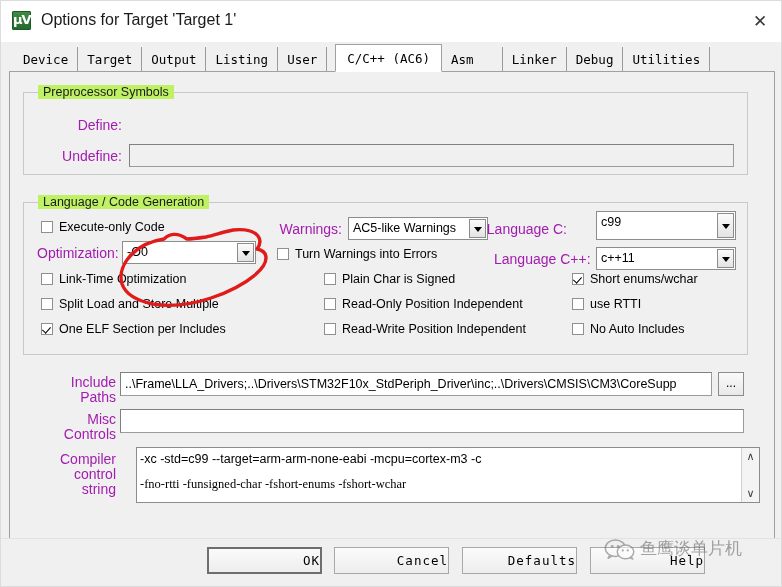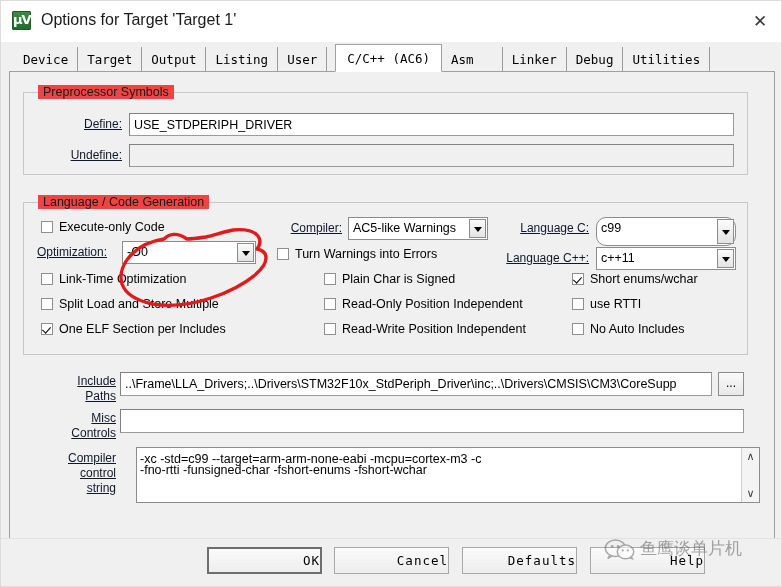--- a/index.html
+++ b/index.html
@@ -128,34 +128,33 @@
 
   
   .groupbox {
     position: absolute;
     border: 1px solid #c8c8c8;
     box-sizing: border-box;
   }
   .groupbox > .gb-title {
     position: absolute;
     top: -8px; left: 14px;
-    background: #ef4444;
+    background: #bef264;
     padding: 0 5px;
     font-size: 12.5px;
     color: #1a1a1a;
     white-space: nowrap;
   }
 
   
   .lbl {
     position: absolute;
-    font-size: 12px;
-    color: #0f172a;
-    white-space: nowrap;
-    text-decoration: underline;
+    font-size: 14px;
+    color: #a21caf;
+    white-space: nowrap;
   }
   .lbl.right { text-align: right; }
 
   .textbox {
     position: absolute;
     background: #ffffff;
     border: 1px solid #9b9b9b;
     border-top-color: #808080;
     border-left-color: #808080;
     box-sizing: border-box;
@@ -377,21 +376,20 @@
       <div class="tab">Utilities</div>
     </div>
   </div>
 
   <div id="page">
 
     <div class="groupbox" style="left:13px; top:20px; width:725px; height:83px;">
       <div class="gb-title">Preprocessor Symbols</div>
 
       <div class="lbl right" style="left:18px; top:24px; width:80px;">Define:</div>
-      <div class="textbox" style="left:105px; top:20px; width:605px; height:23px;">USE_STDPERIPH_DRIVER</div>
 
       <div class="lbl right" style="left:18px; top:55px; width:80px;">Undefine:</div>
       <div class="textbox disabled" style="left:105px; top:51px; width:605px; height:23px;"></div>
     </div>
 
     <div class="groupbox" style="left:13px; top:130px; width:725px; height:153px;">
       <div class="gb-title">Language / Code Generation</div>
 
       <div class="chk" style="left:17px; top:17px;">
         <span class="box"></span>
@@ -412,21 +410,21 @@
       <div class="chk" style="left:17px; top:94px;">
         <span class="box"></span>
         <span class="cl">Split Load and Store Multiple</span>
       </div>
 
       <div class="chk" style="left:17px; top:119px;">
         <span class="box checked"></span>
         <span class="cl">One ELF Section per Includes</span>
       </div>
 
-      <div class="lbl right" style="left:238px; top:18px; width:80px;">Compiler:</div>
+      <div class="lbl right" style="left:238px; top:18px; width:80px;">Warnings:</div>
       <div class="combo" style="left:324px; top:14px; width:140px; height:23px;">
         <span class="val">AC5-like Warnings</span>
         <span class="arrow"></span>
       </div>
 
       <div class="chk" style="left:253px; top:44px;">
         <span class="box"></span>
         <span class="cl">Turn Warnings into Errors</span>
       </div>
 
@@ -438,22 +436,22 @@
       <div class="chk" style="left:300px; top:94px;">
         <span class="box"></span>
         <span class="cl">Read-Only Position Independent</span>
       </div>
 
       <div class="chk" style="left:300px; top:119px;">
         <span class="box"></span>
         <span class="cl">Read-Write Position Independent</span>
       </div>
 
-      <div class="lbl right" style="left:470px; top:18px; width:95px;">Language C:</div>
-      <div class="combo" style="left:572px; top:14px; width:140px; height:29px;border-radius:10px;">
+      <div class="lbl right" style="left:448px; top:18px; width:95px;">Language C:</div>
+      <div class="combo" style="left:572px; top:8px; width:140px; height:29px;">
         <span class="val">c99</span>
         <span class="arrow"></span>
       </div>
 
       <div class="lbl right" style="left:470px; top:48px; width:95px;">Language C++:</div>
       <div class="combo" style="left:572px; top:44px; width:140px; height:23px;">
         <span class="val">c++11</span>
         <span class="arrow"></span>
       </div>
 
@@ -481,21 +479,21 @@
     <div class="lbl right" style="left:28px; top:339px; width:78px;">Misc</div>
     <div class="lbl right" style="left:28px; top:354px; width:78px;">Controls</div>
     <div class="textbox" style="left:110px; top:337px; width:624px; height:24px;"></div>
 
     <div class="lbl right" style="left:18px; top:379px; width:88px;">Compiler</div>
     <div class="lbl right" style="left:18px; top:394px; width:88px;">control</div>
     <div class="lbl right" style="left:18px; top:409px; width:88px;">string</div>
 
     <div class="textarea" style="left:110px; top:375px; width:624px; height:56px;">
       <div class="ta-body" style="top:3px;">-xc -std=c99 --target=arm-arm-none-eabi -mcpu=cortex-m3 -c</div>
-      <div class="ta-body" style="top:14px;">-fno-rtti -funsigned-char -fshort-enums -fshort-wchar</div>
+      <div class="ta-body" style="top:28px;font-family:Liberation Serif, serif;">-fno-rtti -funsigned-char -fshort-enums -fshort-wchar</div>
       <div class="sbar">
         <div class="sb-up">∧</div>
         <div class="sb-dn">∨</div>
       </div>
     </div>
   </div>
 
   <div id="btnbar">
     <div class="dlgbtn default" style="left:206px; width:115px;">OK</div>
     <div class="dlgbtn" style="left:333px; width:115px;">Cancel</div>

